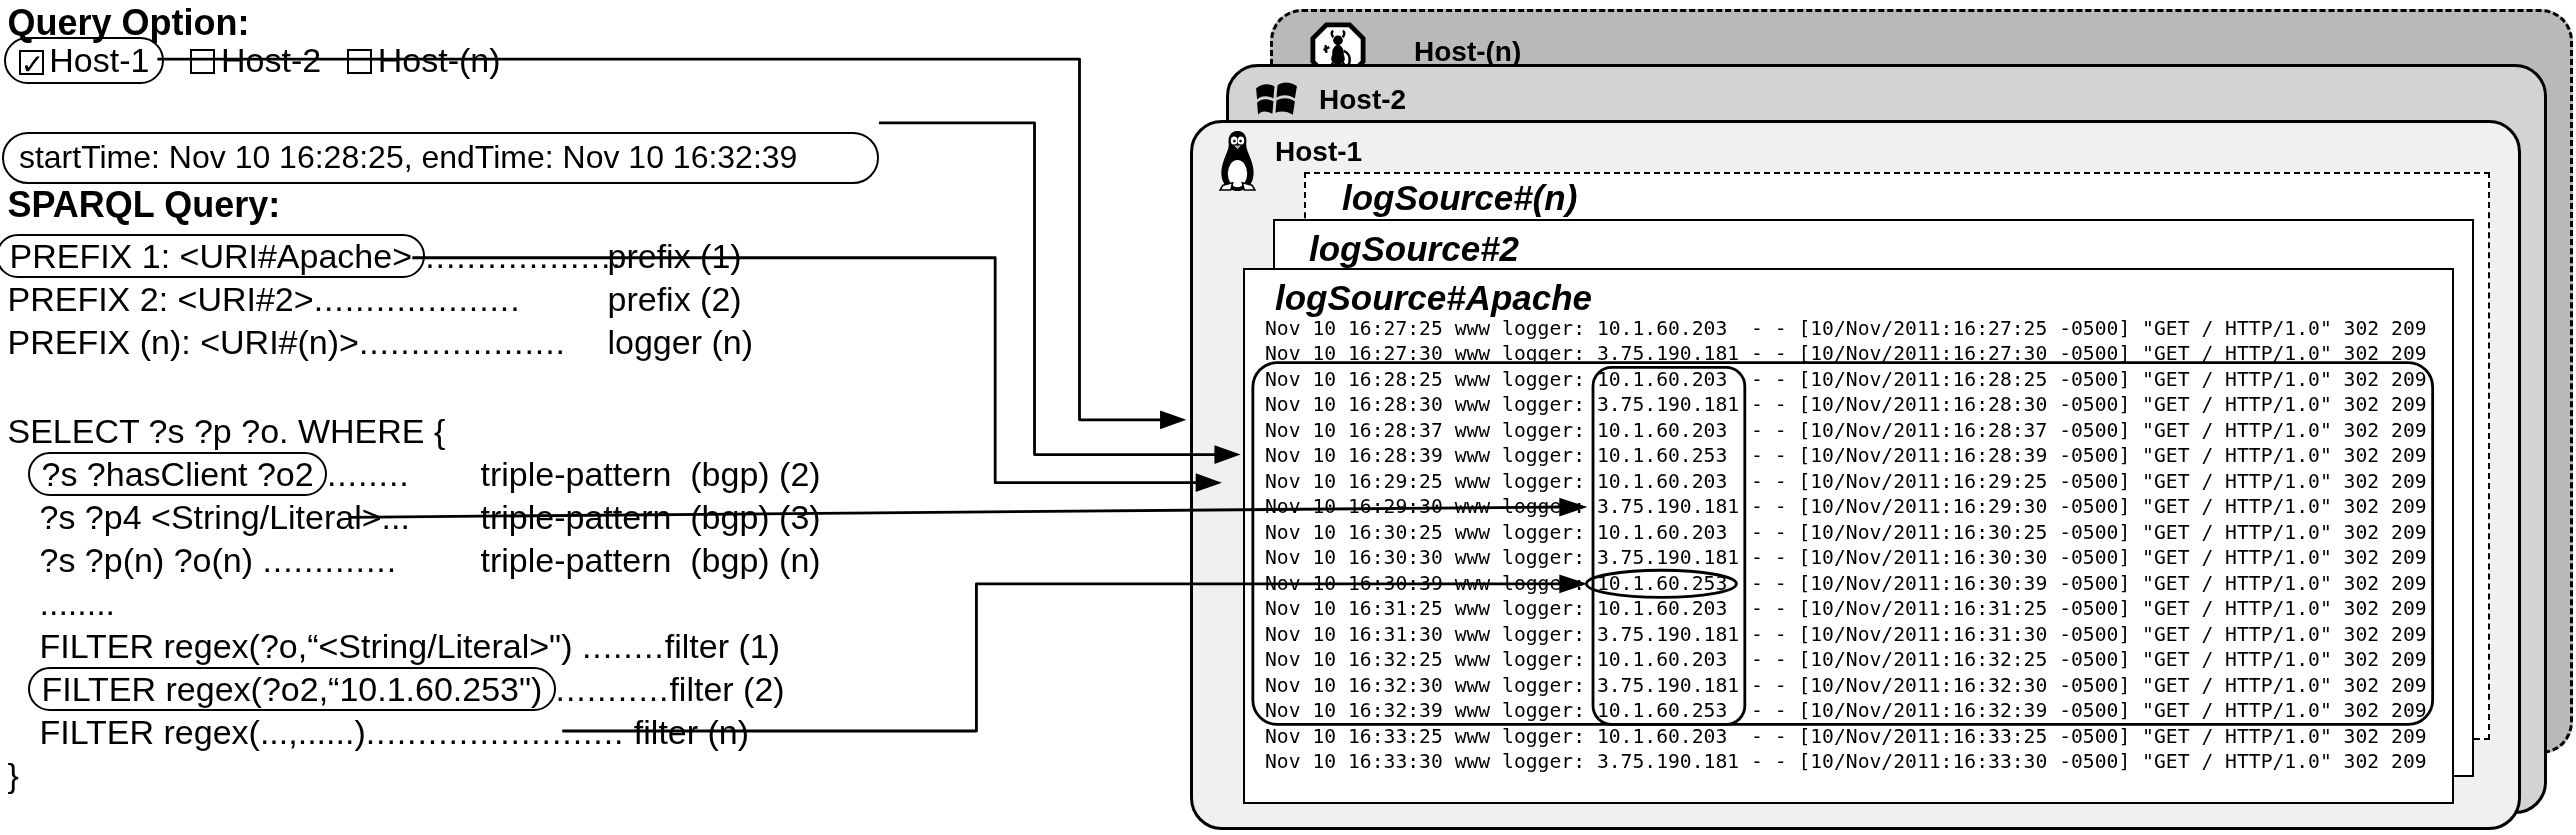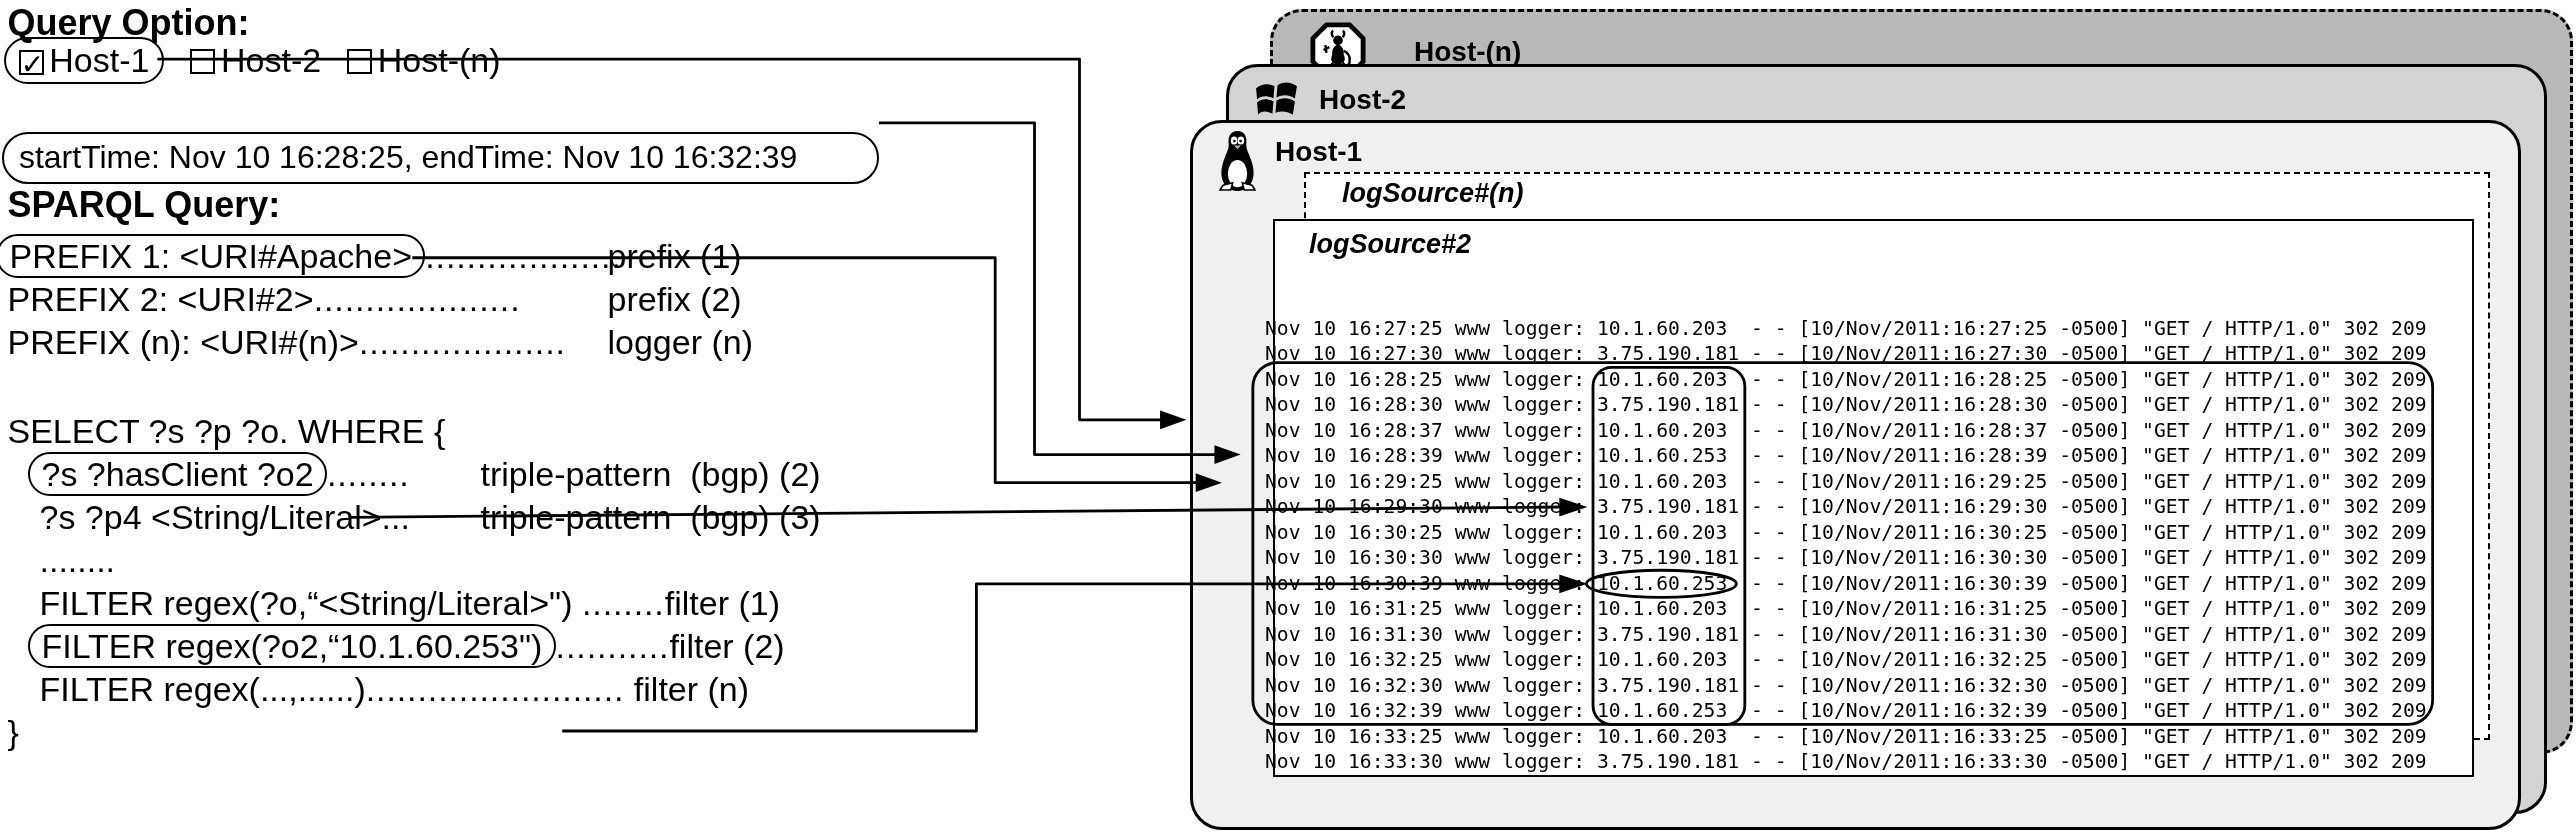--- a/index.html
+++ b/index.html
@@ -32,21 +32,21 @@
   .card-n{left:1270px;top:9.4px;width:1303px;height:745px;background:#b9b9b9;border:3.7px dashed #000;z-index:1;}
   .card-2{left:1226px;top:64px;width:1321px;height:750px;background:#d3d3d3;border:3.3px solid #000;z-index:2;}
   .card-1{left:1190px;top:120px;width:1331px;height:710px;background:#f0f0f0;border:3.3px solid #000;z-index:3;}
   .host-label{position:absolute;font-size:28px;font-weight:bold;}
   .os-icon{position:absolute;}
 
   .ls{position:absolute;background:#fff;box-sizing:border-box;}
   .ls-n{left:1304px;top:172px;width:1186px;height:568px;border:2.8px dashed #000;z-index:4;}
   .ls-2{left:1273px;top:219px;width:1201px;height:558px;border:2.8px solid #000;z-index:5;}
   .ls-a{left:1243px;top:268px;width:1211px;height:536px;border:2.8px solid #000;z-index:6;}
-  .ls-label{position:absolute;font-size:27px;font-weight:bold;font-style:italic;white-space:nowrap;}
+  .ls-label{position:absolute;font-size:35px;font-weight:bold;font-style:italic;white-space:nowrap;}
 
   
   .log-rows{position:absolute;left:0;top:0;z-index:7;}
   .log-row{position:absolute;left:1265px;height:25px;white-space:pre;
            font-family:"DejaVu Sans Mono",monospace;font-size:19.7px;line-height:25px;}
   .ipf{display:inline-block;width:12ch;}
 
   
   .overlay{position:absolute;left:0;top:0;z-index:9;pointer-events:none;}
 </style>
@@ -98,20 +98,23 @@
     </span>
     <span class="host-label" style="left:82px;top:13px;">Host-1</span>
   </div>
 
   <div class="ls ls-n">
     <span class="ls-label" style="left:36px;top:3.7px;">logSource#(n)</span>
   </div>
   <div class="ls ls-2">
     <span class="ls-label" style="left:34px;top:7.5px;">logSource#2</span>
   </div>
+  <div class="ls ls-a">
+    <span class="ls-label" style="left:30px;top:7.5px;">logSource#Apache</span>
+  </div>
 
   <div class="log-rows" id="logrows">
       <div class="log-row" style="top: 316px;"><span>Nov 10 16:27:25 www logger: </span><span class="ipf">10.1.60.203</span><span> - - [10/Nov/2011:16:27:25 -0500] "GET / HTTP/1.0" 302 209</span></div>
       <div class="log-row" style="top: 341px;"><span>Nov 10 16:27:30 www logger: </span><span class="ipf">3.75.190.181</span><span> - - [10/Nov/2011:16:27:30 -0500] "GET / HTTP/1.0" 302 209</span></div>
       <div class="log-row" style="top: 367px;"><span>Nov 10 16:28:25 www logger: </span><span class="ipf">10.1.60.203</span><span> - - [10/Nov/2011:16:28:25 -0500] "GET / HTTP/1.0" 302 209</span></div>
       <div class="log-row" style="top: 392px;"><span>Nov 10 16:28:30 www logger: </span><span class="ipf">3.75.190.181</span><span> - - [10/Nov/2011:16:28:30 -0500] "GET / HTTP/1.0" 302 209</span></div>
       <div class="log-row" style="top: 418px;"><span>Nov 10 16:28:37 www logger: </span><span class="ipf">10.1.60.203</span><span> - - [10/Nov/2011:16:28:37 -0500] "GET / HTTP/1.0" 302 209</span></div>
       <div class="log-row" style="top: 443px;"><span>Nov 10 16:28:39 www logger: </span><span class="ipf">10.1.60.253</span><span> - - [10/Nov/2011:16:28:39 -0500] "GET / HTTP/1.0" 302 209</span></div>
       <div class="log-row" style="top: 469px;"><span>Nov 10 16:29:25 www logger: </span><span class="ipf">10.1.60.203</span><span> - - [10/Nov/2011:16:29:25 -0500] "GET / HTTP/1.0" 302 209</span></div>
       <div class="log-row" style="top: 494px;"><span>Nov 10 16:29:30 www logger: </span><span class="ipf">3.75.190.181</span><span> - - [10/Nov/2011:16:29:30 -0500] "GET / HTTP/1.0" 302 209</span></div>
@@ -131,20 +134,21 @@
   <div class="cb-row" id="cbrow"><span class="cb-item oval-span"><span class="cb">✓</span><span>Host-1</span></span><span class="cb-item"><span class="cb"></span><span>Host-2</span></span><span class="cb-item"><span class="cb"></span><span>Host-(n)</span></span></div>
   <div class="time-box">startTime: Nov 10 16:28:25, endTime: Nov 10 16:32:39</div>
   <div class="sq-title">SPARQL Query:</div>
   <div class="qlines" id="qlines">
       <div class="q-line tagcol-prefix"><span class="oval-q">PREFIX 1: &lt;URI#Apache&gt;</span><span class="dots">...................</span><span class="tag">prefix (1)</span></div>
       <div class="q-line tagcol-prefix"><span>PREFIX 2: &lt;URI#2&gt;</span><span class="dots">....................</span><span class="tag">prefix (2)</span></div>
       <div class="q-line tagcol-prefix"><span>PREFIX (n): &lt;URI#(n)&gt;</span><span class="dots">....................</span><span class="tag">logger (n)</span></div>
       <div class="q-line gap"><span>SELECT ?s ?p ?o. WHERE {</span></div>
       <div class="q-line ind tagcol-bgp"><span class="oval-q">?s ?hasClient ?o2</span><span class="dots">........</span><span class="tag">triple-pattern  (bgp) (2)</span></div>
       <div class="q-line ind tagcol-bgp"><span>?s ?p4 &lt;String/Literal&gt;...</span><span class="tag">triple-pattern  (bgp) (3)</span></div>
+      <div class="q-line ind tagcol-bgp"><span>?s ?p(n) ?o(n) </span><span class="dots">.............</span><span class="tag">triple-pattern  (bgp) (n)</span></div>
       <div class="q-line ind"><span>........</span></div>
       <div class="q-line ind"><span>FILTER regex(?o,“&lt;String/Literal&gt;") </span><span class="dots">........</span><span class="tag">filter (1)</span></div>
       <div class="q-line ind"><span class="oval-q">FILTER regex(?o2,“10.1.60.253")</span><span class="dots">...........</span><span class="tag">filter (2)</span></div>
       <div class="q-line ind"><span>FILTER regex(...,......)</span><span class="dots">.........................</span><span class="tag"> filter (n)</span></div>
       <div class="q-line"><span>}</span></div>
     </div>
 
   <svg class="overlay" width="2576" height="836" viewBox="0 0 2749 892">
     <g stroke="#000" stroke-width="3" fill="none" stroke-linejoin="round">
 

